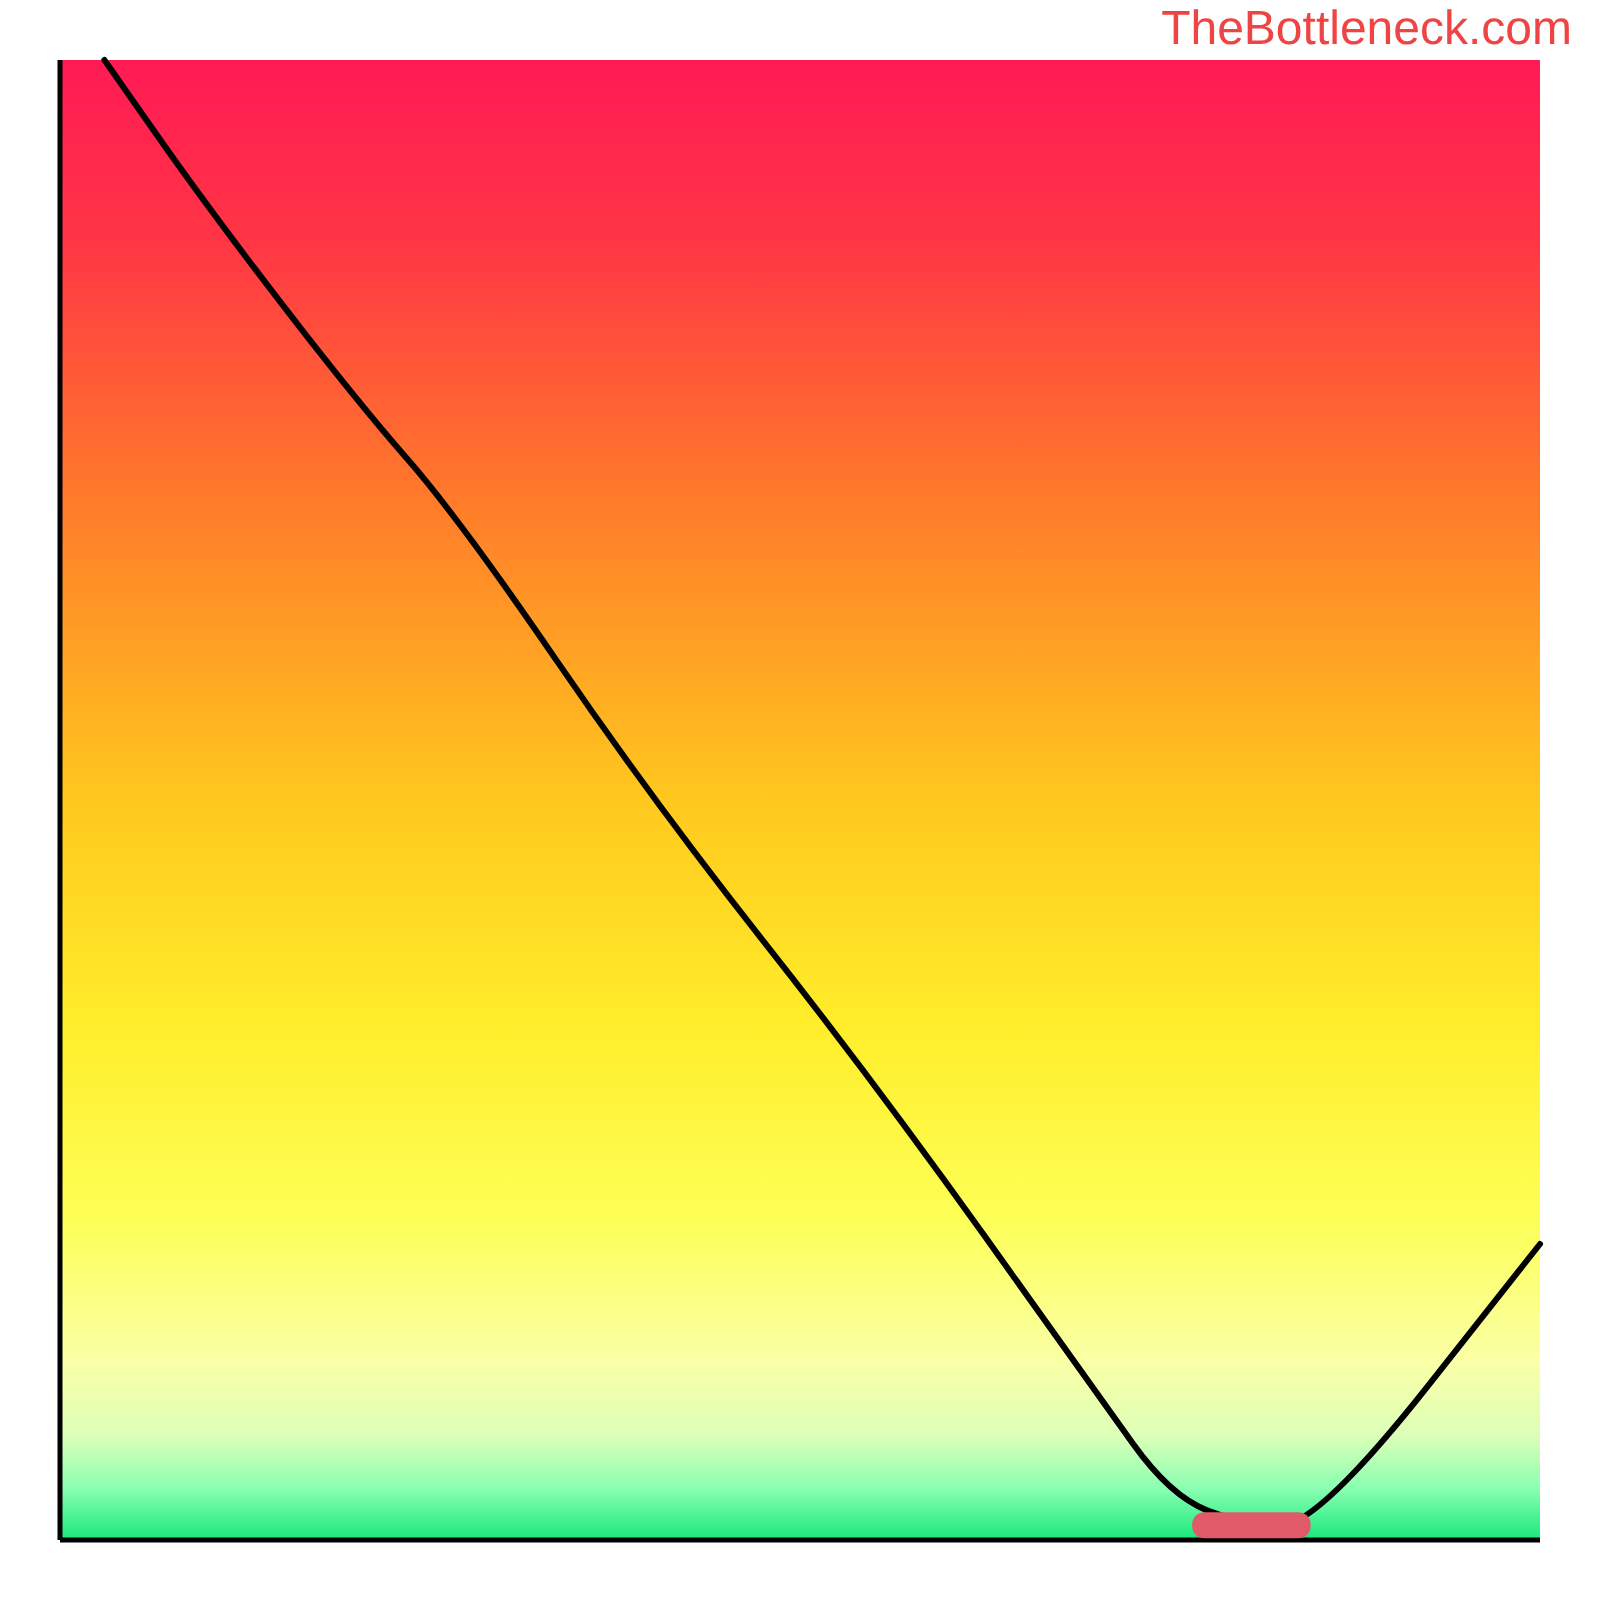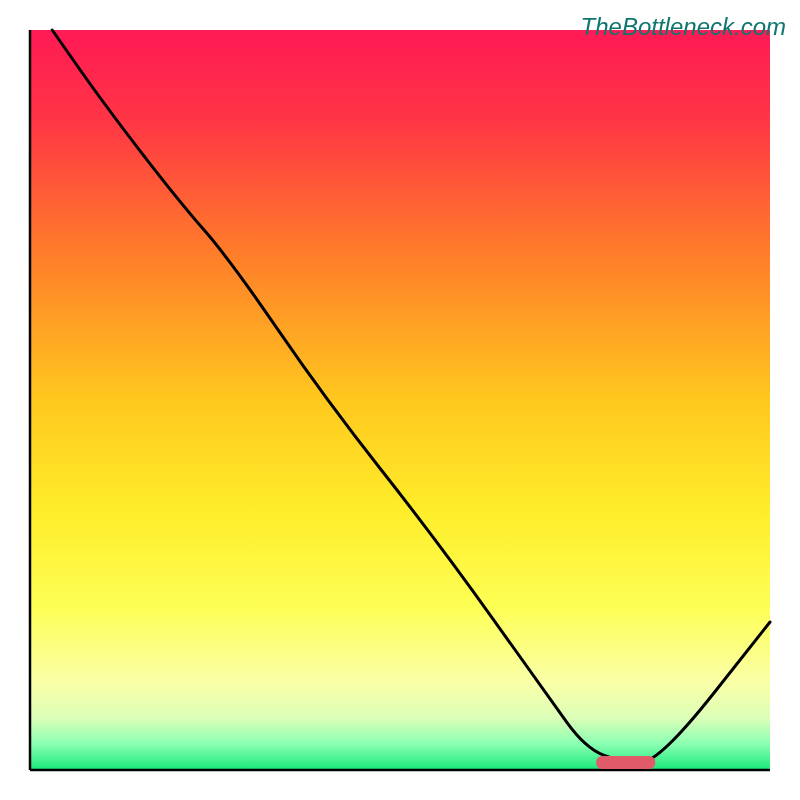--- a/index.html
+++ b/index.html
@@ -11,27 +11,26 @@
     background: #ffffff;
     font-family: Arial, Helvetica, sans-serif;
   }
   .container {
     position: relative;
     width: 800px;
     height: 800px;
   }
   .watermark {
     position: absolute;
-    top: 13px;
+    top: 1px;
     right: 14px;
     font-size: 24px;
-    color: #0f766e;
+    color: #ef4444;
     font-weight: 500;
     z-index: 10;
-    font-style: italic;
   }
   svg {
     display: block;
   }
 </style>
 </head>
 <body>
 
 <div class="container">
   <div class="watermark">TheBottleneck.com</div>

